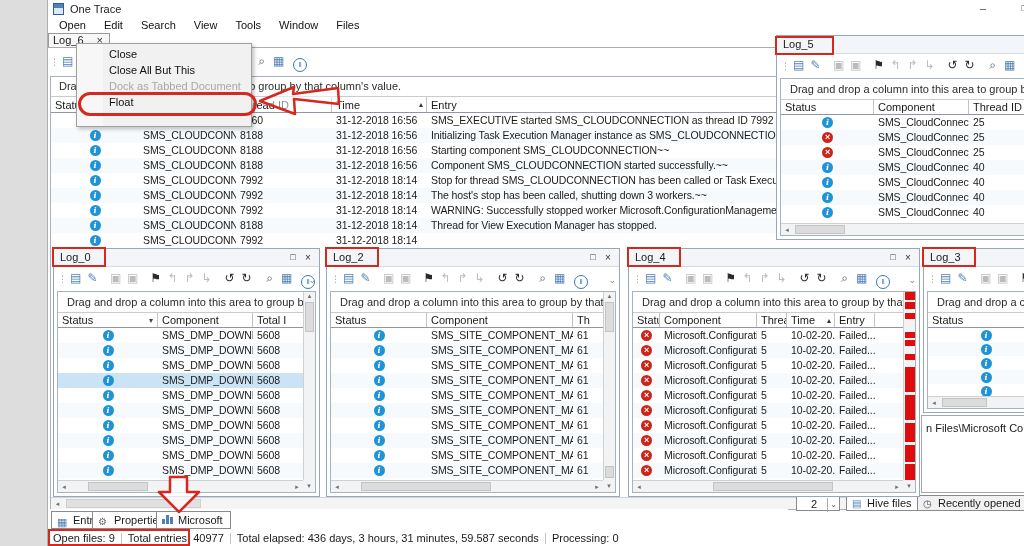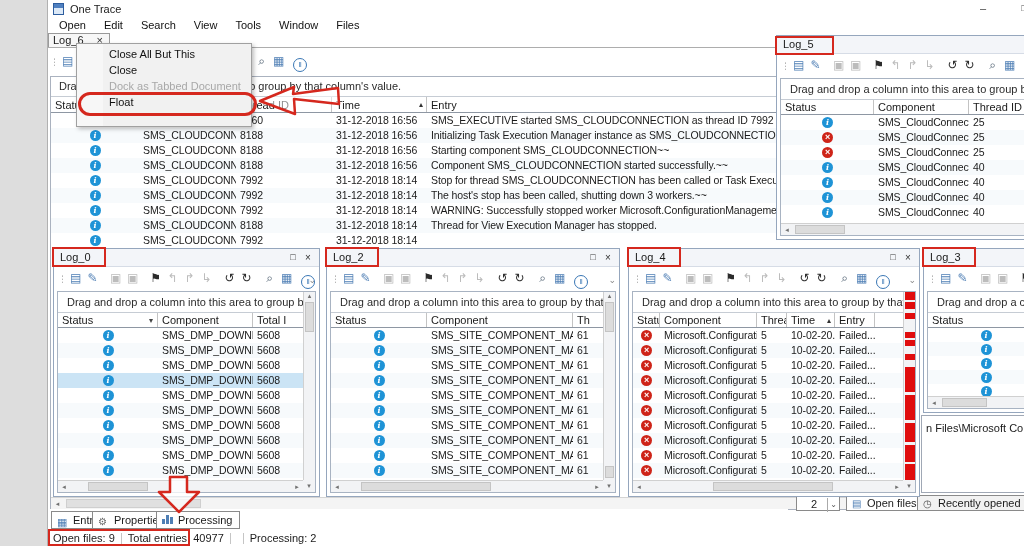--- a/index.html
+++ b/index.html
@@ -806,47 +806,48 @@
       </div>
     </div>
   </div>
 
   <div class="openfiles">
     <span class="of-path">n Files\Microsoft Configurati...</span>
     <span class="of-fileicon"></span>
   </div>
   <div class="dock-row">
     <span class="page-sel"><span>2</span><span class="caret">⌄</span></span>
-    <span class="dock-tab dt-open"><span class="dt-ico">▤</span><span>Open files</span></span>
+    <span class="dock-tab dt-open"><span class="dt-ico">▤</span><span>Hive files</span></span>
     <span class="dock-tab dt-recent"><span class="dt-ico">◷</span><span>Recently opened</span></span>
   </div>
 
   <div class="bottom-tabs">
     <span class="btab bt-entry"><span class="bt-ico">▦</span><span>Entry</span></span>
     <span class="btab bt-props"><span class="bt-ico">⚙</span><span>Properties</span></span>
     <span class="btab bt-stats"><span class="bars">
           <i></i>
           <i></i>
           <i></i>
-        </span><span>Processing</span></span>
+        </span><span>Microsoft</span></span>
   </div>
 
   <div class="statusbar">
     <span class="sb-seg">Open files: 9</span>
     <span class="sb-sep"></span>
     <span class="sb-seg">Total entries: 40977</span>
     <span class="sb-sep"></span>
+    <span class="sb-seg">Total elapsed: 436 days, 3 hours, 31 minutes, 59.587 seconds</span>
     <span class="sb-sep"></span>
-    <span class="sb-seg">Processing: 2</span>
+    <span class="sb-seg">Processing: 0</span>
   </div>
 
   <div class="ctx-menu">
 
-  <div class="ctx-item idx-1">Close All But This</div>
-      <div class="ctx-item idx-0">Close</div>
+  <div class="ctx-item idx-0">Close</div>
+      <div class="ctx-item idx-1">Close All But This</div>
       <div class="ctx-item idx-4 disabled">Dock as Tabbed Document</div>
       <div class="ctx-item idx-3">Float</div>
     </div>
 
   <div class="ann-oval" style="left:30px; top:92px; width:179px; height:24px;"></div>
   <div class="ann-box" style="left:727px; top:36px; width:59px; height:19px;"></div>
   <div class="ann-box" style="left:4px; top:247px; width:54px; height:20px;"></div>
   <div class="ann-box" style="left:277px; top:247px; width:54px; height:20px;"></div>
   <div class="ann-box" style="left:579px; top:247px; width:54px; height:20px;"></div>
   <div class="ann-box" style="left:874px; top:247px; width:54px; height:20px;"></div>

